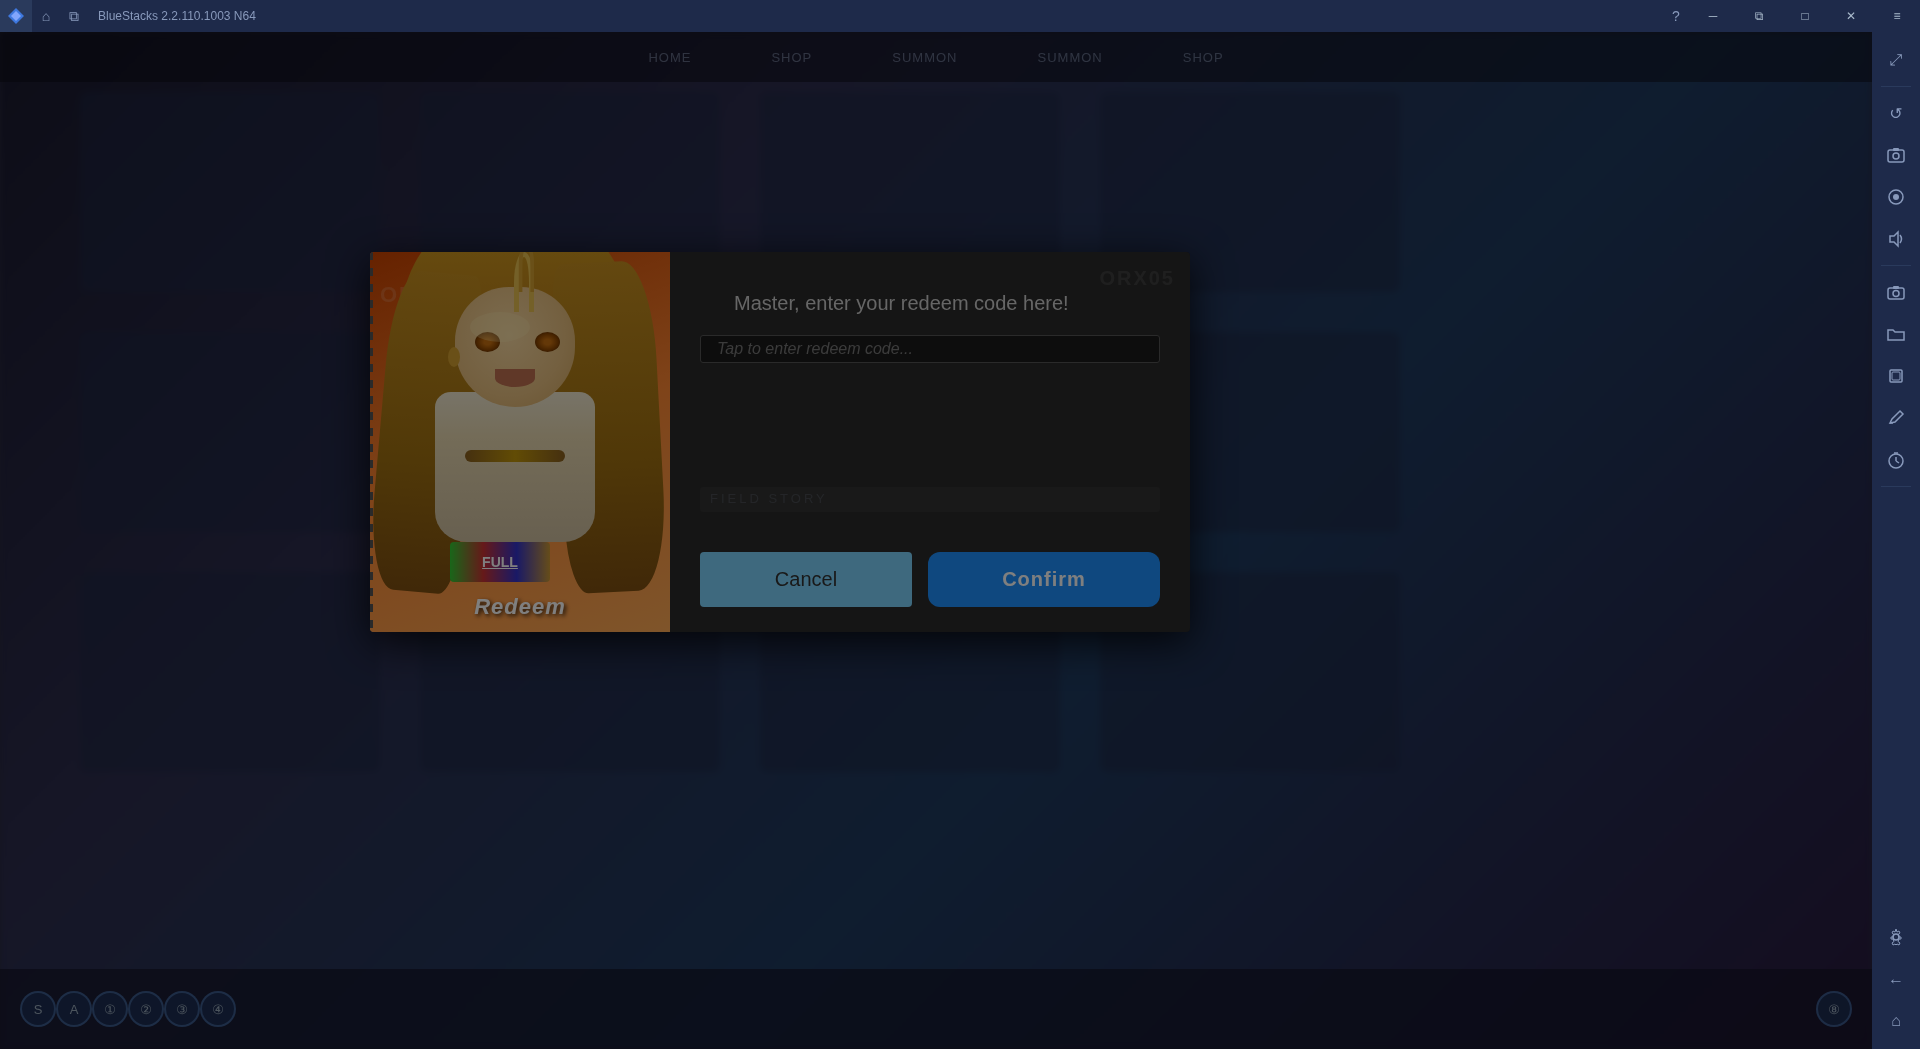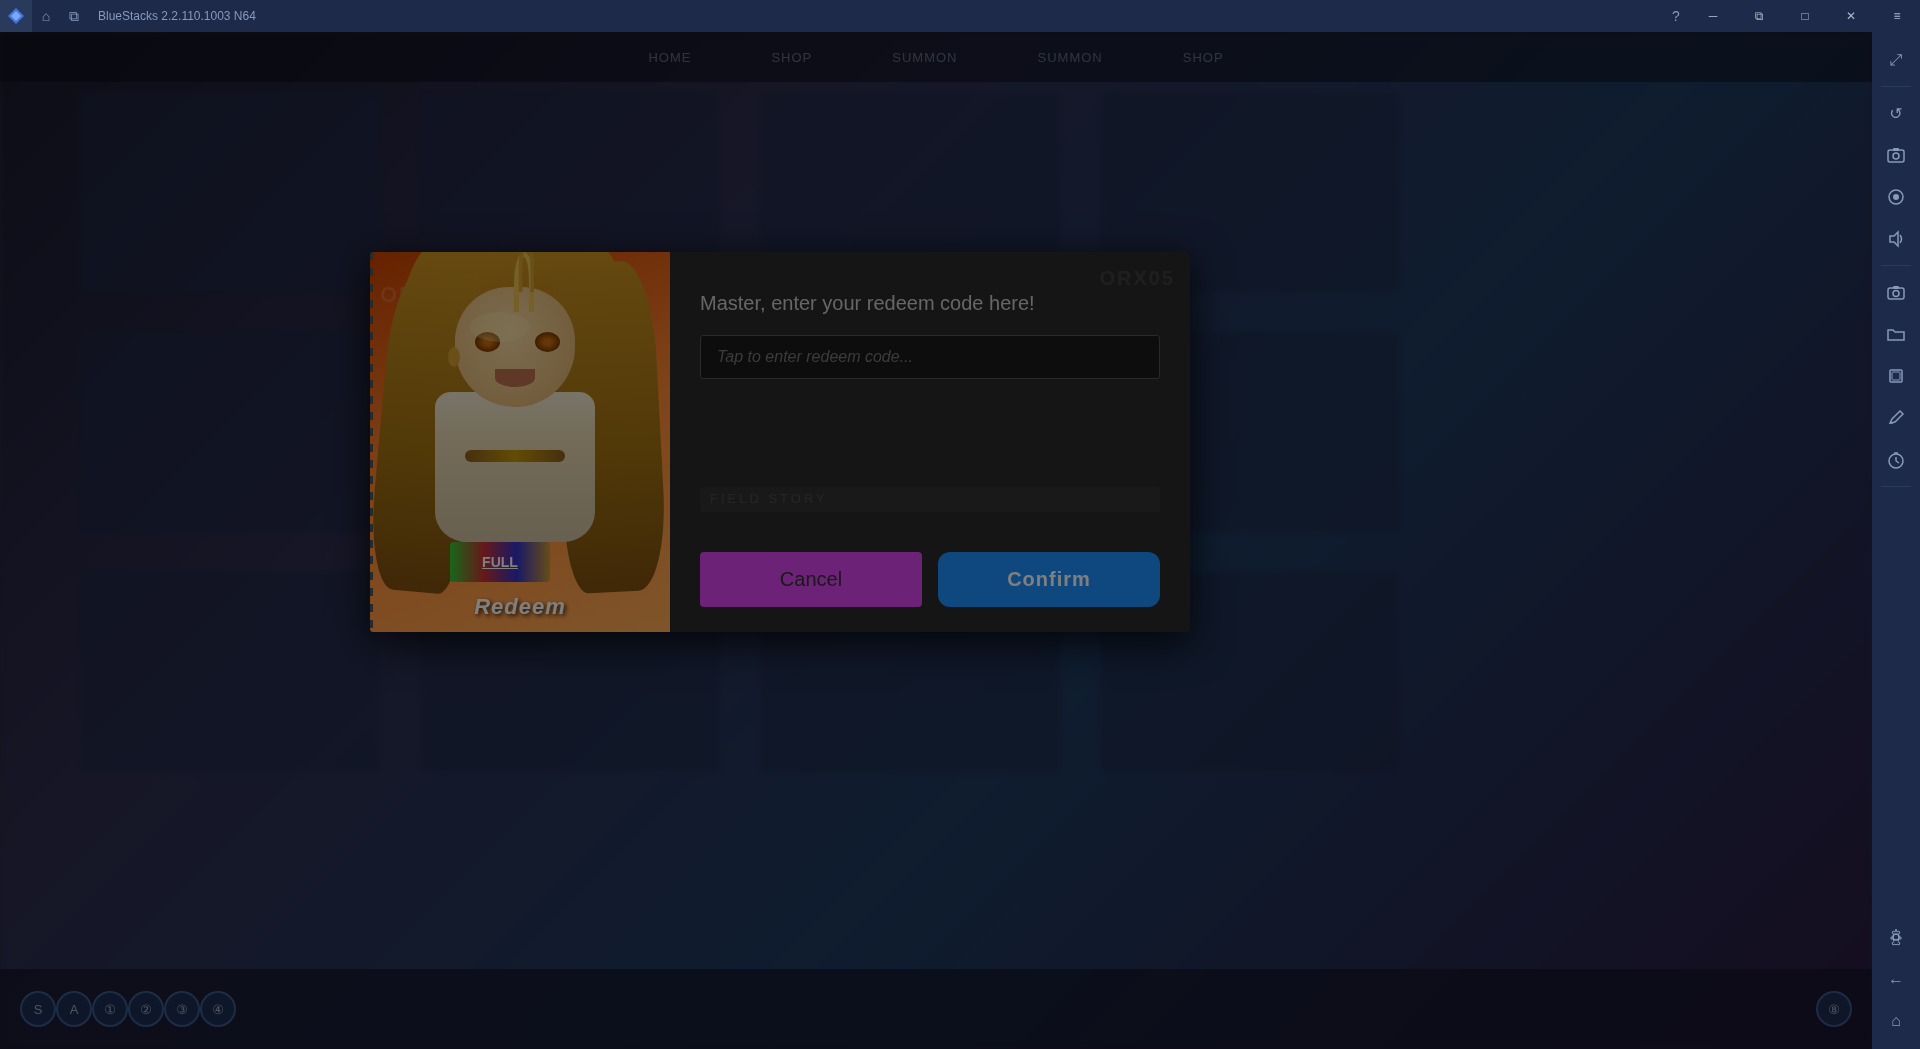--- a/index.html
+++ b/index.html
@@ -241,27 +241,28 @@
         transparent 8px,
         transparent 16px
       );
     }
 
     #dialog-prompt {
       color: #cccccc;
       font-size: 20px;
       margin-bottom: 20px;
       margin-top: 10px;
+      margin-left: 34px;
     }
 
     #redeem-input-wrapper {
       background: #1a1a1a;
       border: 1px solid #555;
       border-radius: 3px;
-      padding: 12px 16px;
+      padding: 4px 16px;
     }
 
     #redeem-input {
       background: transparent;
       border: none;
       outline: none;
       color: #888888;
       font-size: 16px;
       width: 100%;
       font-style: italic;
@@ -273,22 +274,22 @@
     }
 
     #dialog-buttons {
       display: flex;
       gap: 16px;
       margin-top: auto;
     }
 
     #cancel-btn {
       flex: 1;
-      padding: 16px;
-      background: #d946ef;
+      padding: 6px;
+      background: #7dd3fc;
       border: none;
       border-radius: 4px;
       font-size: 20px;
       color: #333333;
       cursor: pointer;
       font-weight: 500;
     }
 
     #confirm-btn {
       flex: 1;

